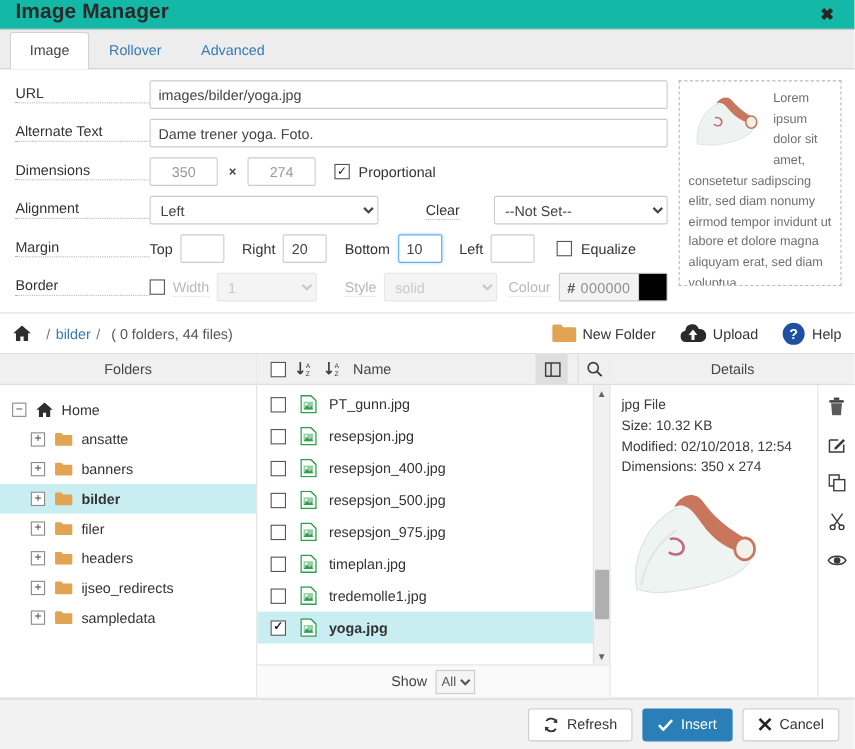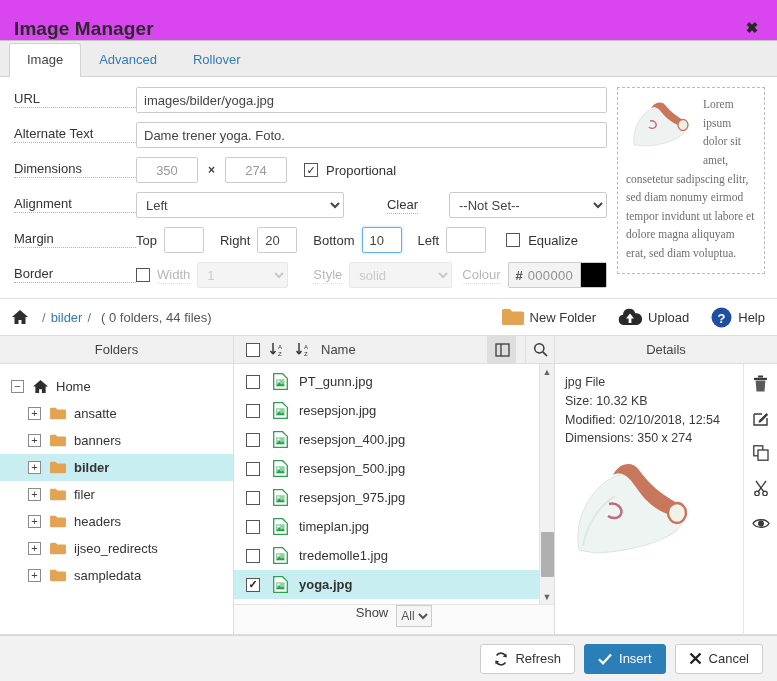--- a/index.html
+++ b/index.html
@@ -9,22 +9,22 @@
     font-family: "Liberation Sans", sans-serif;
     font-size: 13px;
     color: #333;
     background: #fff;
     overflow: hidden;
   }
   .dialog { width: 777px; height: 681px; display: flex; flex-direction: column; background:#fff; }
 
   
   .titlebar {
-    height: 41px; background: #d946ef; border-bottom: 1px solid #c3c3c3;
-    display: flex; align-items: flex-end; padding: 0 12px 0 14px; flex: none;
+    height: 27px; background: #14b8a6; border-bottom: 1px solid #c3c3c3;
+    display: flex; align-items: flex-start; padding: 0 12px 0 14px; flex: none;
   }
   .titlebar .title { font-size: 19px; font-weight: bold; color: #2a2a2a; letter-spacing: .1px; }
   .titlebar .spacer { flex: 1; }
   .close-btn {
     width: 26px; height: 26px; display: flex; align-items: center; justify-content: center;
     cursor: pointer; color: #262626; font-size: 15px; font-weight: bold; line-height: 1;
   }
 
   
   .tabstrip {
@@ -75,21 +75,21 @@
     display: flex; align-items: center; border: 1px solid #ccc; height: 26px;
     background: #f3f3f3; border-radius: 2px; padding-left: 7px;
   }
   .colorbox .hash { font-weight: bold; color: #555; margin-right: 5px; font-size:13px;}
   .colorbox .hex { color: #909090; font-size: 13px; letter-spacing: .3px; text-align: right; }
   .swatch { width: 26px; height: 24px; background: #000; margin-left: 7px; border-left:1px solid #ccc;}
 
   
   .preview {
     width: 148px; flex: none; border: 1px dashed #bbb; padding: 7px 8px;
-    font-size: 11.5px; color: #6f6f6f; line-height: 1.62; background: #fff; height: 187px; overflow: hidden; font-family: Liberation Serif, serif;
+    font-size: 11.5px; color: #6f6f6f; line-height: 1.62; background: #fff; height: 187px; overflow: hidden;
   }
   .preview .thumb { float: left; width: 70px; height: 55px; margin: 0 7px 2px 0; }
 
   
   .crumbbar {
     height: 38px; border-top: 1px solid #dfdfdf; border-bottom: 1px solid #dcdcdc;
     display: flex; align-items: center; padding: 0 12px 0 12px; flex: none; background: #fff;
   }
   .crumbbar .home { margin-right: 9px; display:flex; align-items:center; cursor:pointer; }
   .crumb-sep { color: #777; margin: 0 5px; }
@@ -128,21 +128,21 @@
   .filewrap { flex: 1; position: relative; overflow: hidden; display: flex; }
   .filelist { flex: 1; overflow: hidden; padding-top: 3px; }
   .frow { display: flex; align-items: center; height: 29px; padding-left: 12px; cursor: pointer; font-size: 13px; color: #333; }
   .frow.sel { background: #c9eef2; font-weight: bold; }
   .frow .cb { margin-right: 13px; }
   .frow .fname { margin-left: 11px; }
   .scroll { width: 15px; background: #f1f1f1; border-left: 1px solid #e2e2e2; flex: none; position: relative; }
   .sc-arrow { height: 15px; display:flex; align-items:center; justify-content:center; font-size:9px; color:#666; cursor:pointer;}
   .sc-arrow.bot { position: absolute; bottom: 0; left: 0; right: 0; }
   .sc-thumb { position: absolute; left: 1px; width: 13px; background: #b0b0b0; border-radius: 1px; top: 168px; height: 45px; cursor: pointer;}
-  .showbar { height: 30px; border-top: 1px solid #e3e3e3; display: flex; justify-content: center; gap: 8px; font-size: 13px; color:#444; flex:none; background:#fafafa;}
+  .showbar { height: 30px; border-top: 1px solid #e3e3e3; display: flex; align-items: center; justify-content: center; gap: 8px; font-size: 13px; color:#444; flex:none; background:#fafafa;}
   .showbar select { height: 22px; font-size: 12px; border:1px solid #ccc; background:#f5f5f5; color:#555; font-family:"Liberation Sans", sans-serif;}
 
   
   .detbody { flex: 1; display: flex; min-height: 0; }
   .detmain { flex: 1; padding: 9px 10px; font-size: 12.5px; color: #3a3a3a; line-height: 1.5; min-width:0; }
   .detmain .dname { font-weight: bold; font-size: 13px; color: #222; }
   .detthumb { margin-top: 10px; width: 128px; height: 100px; }
   .detactions { width: 34px; flex: none; border-left: 1px solid #e4e4e4; display: flex; flex-direction: column; align-items: center; padding-top: 9px; gap: 15px; }
   .aicon { cursor: pointer; color: #3a3a3a; display:flex; align-items:center; justify-content:center; width:20px; height:20px;}
 
@@ -162,22 +162,22 @@
 <div class="dialog">
 
   <div class="titlebar">
     <div class="title">Image Manager</div>
     <div class="spacer"></div>
     <div class="close-btn">✖</div>
   </div>
 
   <div class="tabstrip">
     <div class="tab active">Image</div>
+    <div class="tab">Rollover</div>
     <div class="tab">Advanced</div>
-    <div class="tab">Rollover</div>
   </div>
 
   <div class="formarea">
     <div class="fields">
 
       <div class="row">
         <div class="lbl">URL</div>
         <input class="txt wide" type="text" value="images/bilder/yoga.jpg" style="">
       </div>
 

